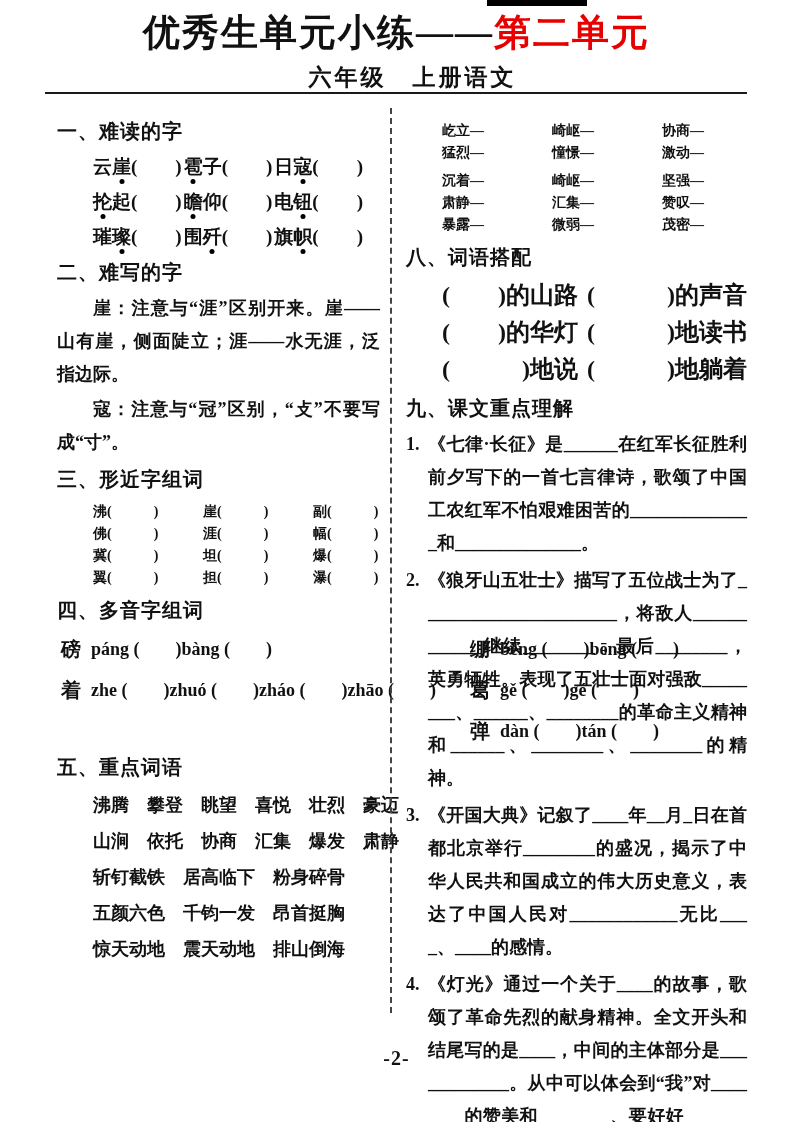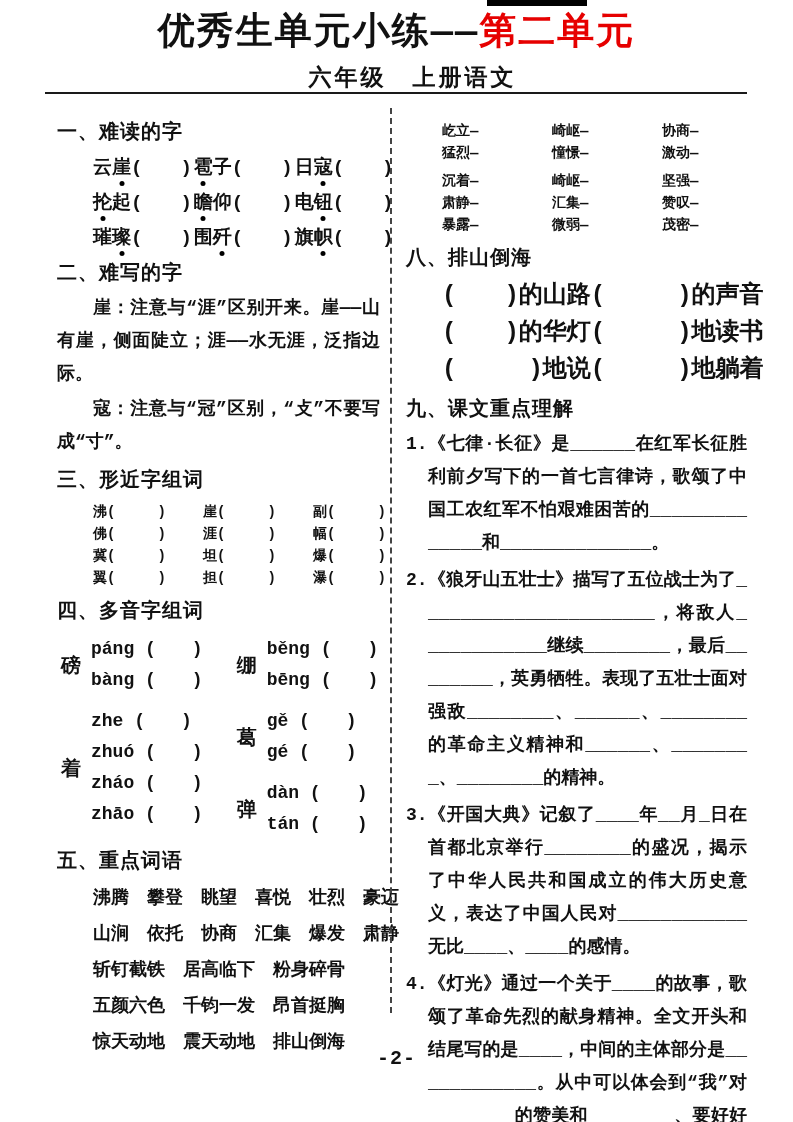--- a/index.html
+++ b/index.html
@@ -1,20 +1,20 @@
 <!DOCTYPE html>
 <html><head>
 <meta charset="utf-8">
 <style>
   html,body{margin:0;padding:0;background:#ffffff;}
   .page{
     position:relative;
     width:793px;height:1122px;
     background:#fff;
-    font-family:Liberation Mono, monospace;
+    font-family:Liberation Serif, serif;
     color:#111;
     overflow:hidden;
   }
   .scan-artifact{position:absolute;top:0;left:487px;width:100px;height:6px;background:#000;}
   .hdr{position:absolute;top:10px;left:0;width:100%;text-align:center;}
   .title{font-size:37px;font-weight:800;letter-spacing:2px;line-height:46px;}
   .title .red{color:#e60000;}
   .subtitle{font-size:23px;font-weight:700;letter-spacing:3px;margin-top:6px;margin-left:32px;}
   .rule{position:absolute;top:92px;left:45px;width:702px;height:0;border-top:2px solid #1a1a1a;}
   .cols{position:absolute;top:108px;left:45px;width:702px;height:905px;display:flex;}
@@ -27,21 +27,21 @@
   .wrow{display:flex;gap:2px;margin:9px 0;font-size:19px;font-weight:700;white-space:pre;}
   .wrow .wcell{display:inline-flex;}
   .em-dot{position:relative;}
   .em-dot::after{content:"";position:absolute;left:50%;transform:translateX(-50%);bottom:-7px;width:5px;height:5px;border-radius:50%;background:#000;}
   .para{font-size:18px;font-weight:700;line-height:33px;margin:2px 0;text-indent:2em;text-align:justify;}
   .grid3{display:grid;grid-template-columns:110px 110px 96px;font-size:14px;font-weight:700;row-gap:4px;margin:10px 0;white-space:pre;}
   .py-wrap{display:flex;gap:34px;padding-left:4px;margin-top:10px;}
   .py-stack{display:flex;flex-direction:column;gap:10px;}
   .py-group{display:flex;align-items:center;gap:8px;}
   .py-char{font-size:20px;font-weight:800;width:22px;flex:none;}
-  .py-readings{display:flex;flex-direction:column;}
+  .py-readings{display:flex;flex-direction:row;}
   .py-row{font-size:18px;font-weight:600;line-height:31px;white-space:pre;}
   .kw-line{font-size:18px;font-weight:700;line-height:36px;white-space:pre;}
   .pair-rows .prow{display:flex;font-size:24px;font-weight:700;line-height:37px;white-space:pre;}
   .prow .pcell1{width:168px;}
   .q-item{display:flex;font-size:18px;font-weight:700;line-height:33px;margin-bottom:4px;}
   .q-num{width:22px;flex:none;}
   .q-text{flex:1;text-align:justify;word-break:break-all;}
   .pageno{position:absolute;bottom:52px;left:0;width:100%;text-align:center;font-size:20px;font-weight:700;letter-spacing:1px;}
 </style>
 </head>
@@ -186,21 +186,21 @@
           <span>肃静—</span>
           <span>汇集—</span>
           <span>赞叹—</span>
           <span>暴露—</span>
           <span>微弱—</span>
           <span>茂密—</span>
         </div>
       </div>
 
       <div class="sec">
-        <div class="sec-h">八、排山倒海</div>
+        <div class="sec-h">八、词语搭配</div>
         <div class="pair-rows indent">
           <div class="prow">
             <span class="pcell1">(　　)的山路</span>
             <span>(　　　)的声音</span>
           </div>
           <div class="prow">
             <span class="pcell1">(　　)的华灯</span>
             <span>(　　　)地读书</span>
           </div>
           <div class="prow">

